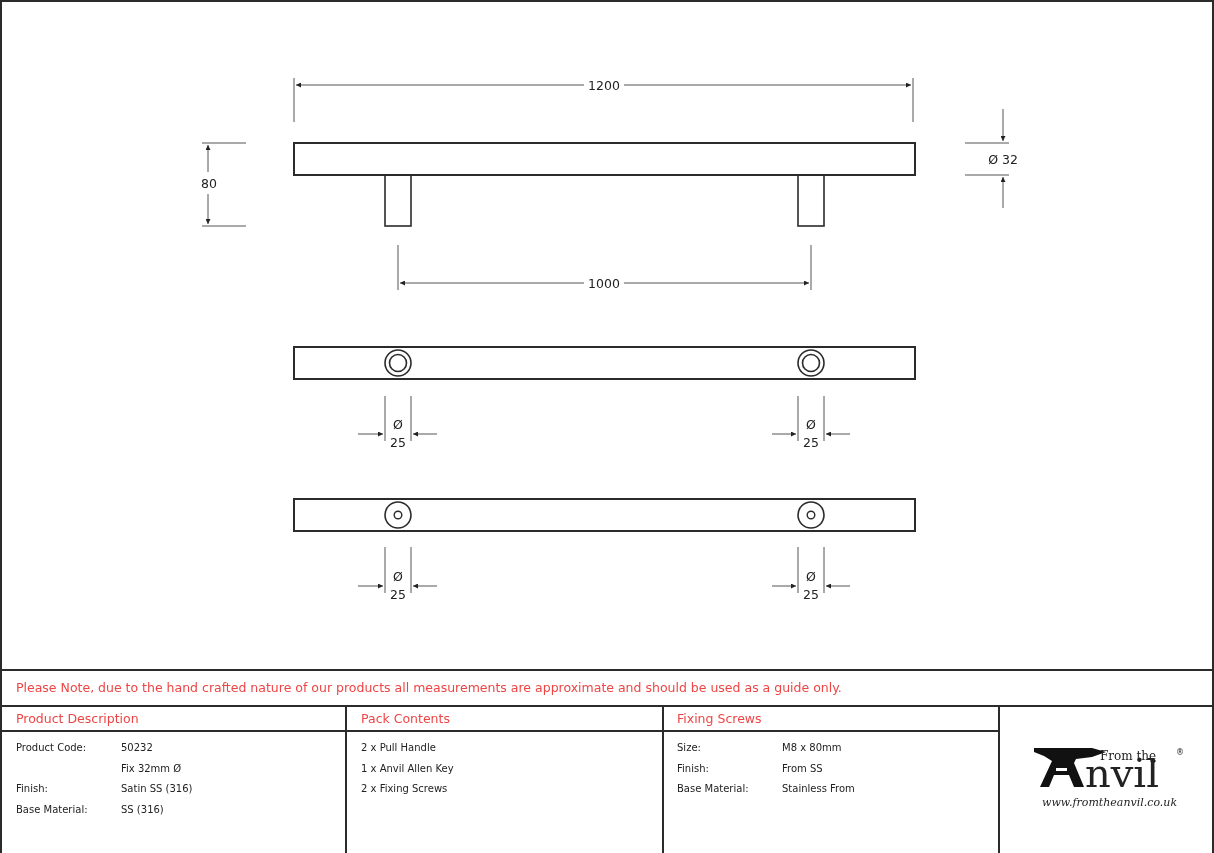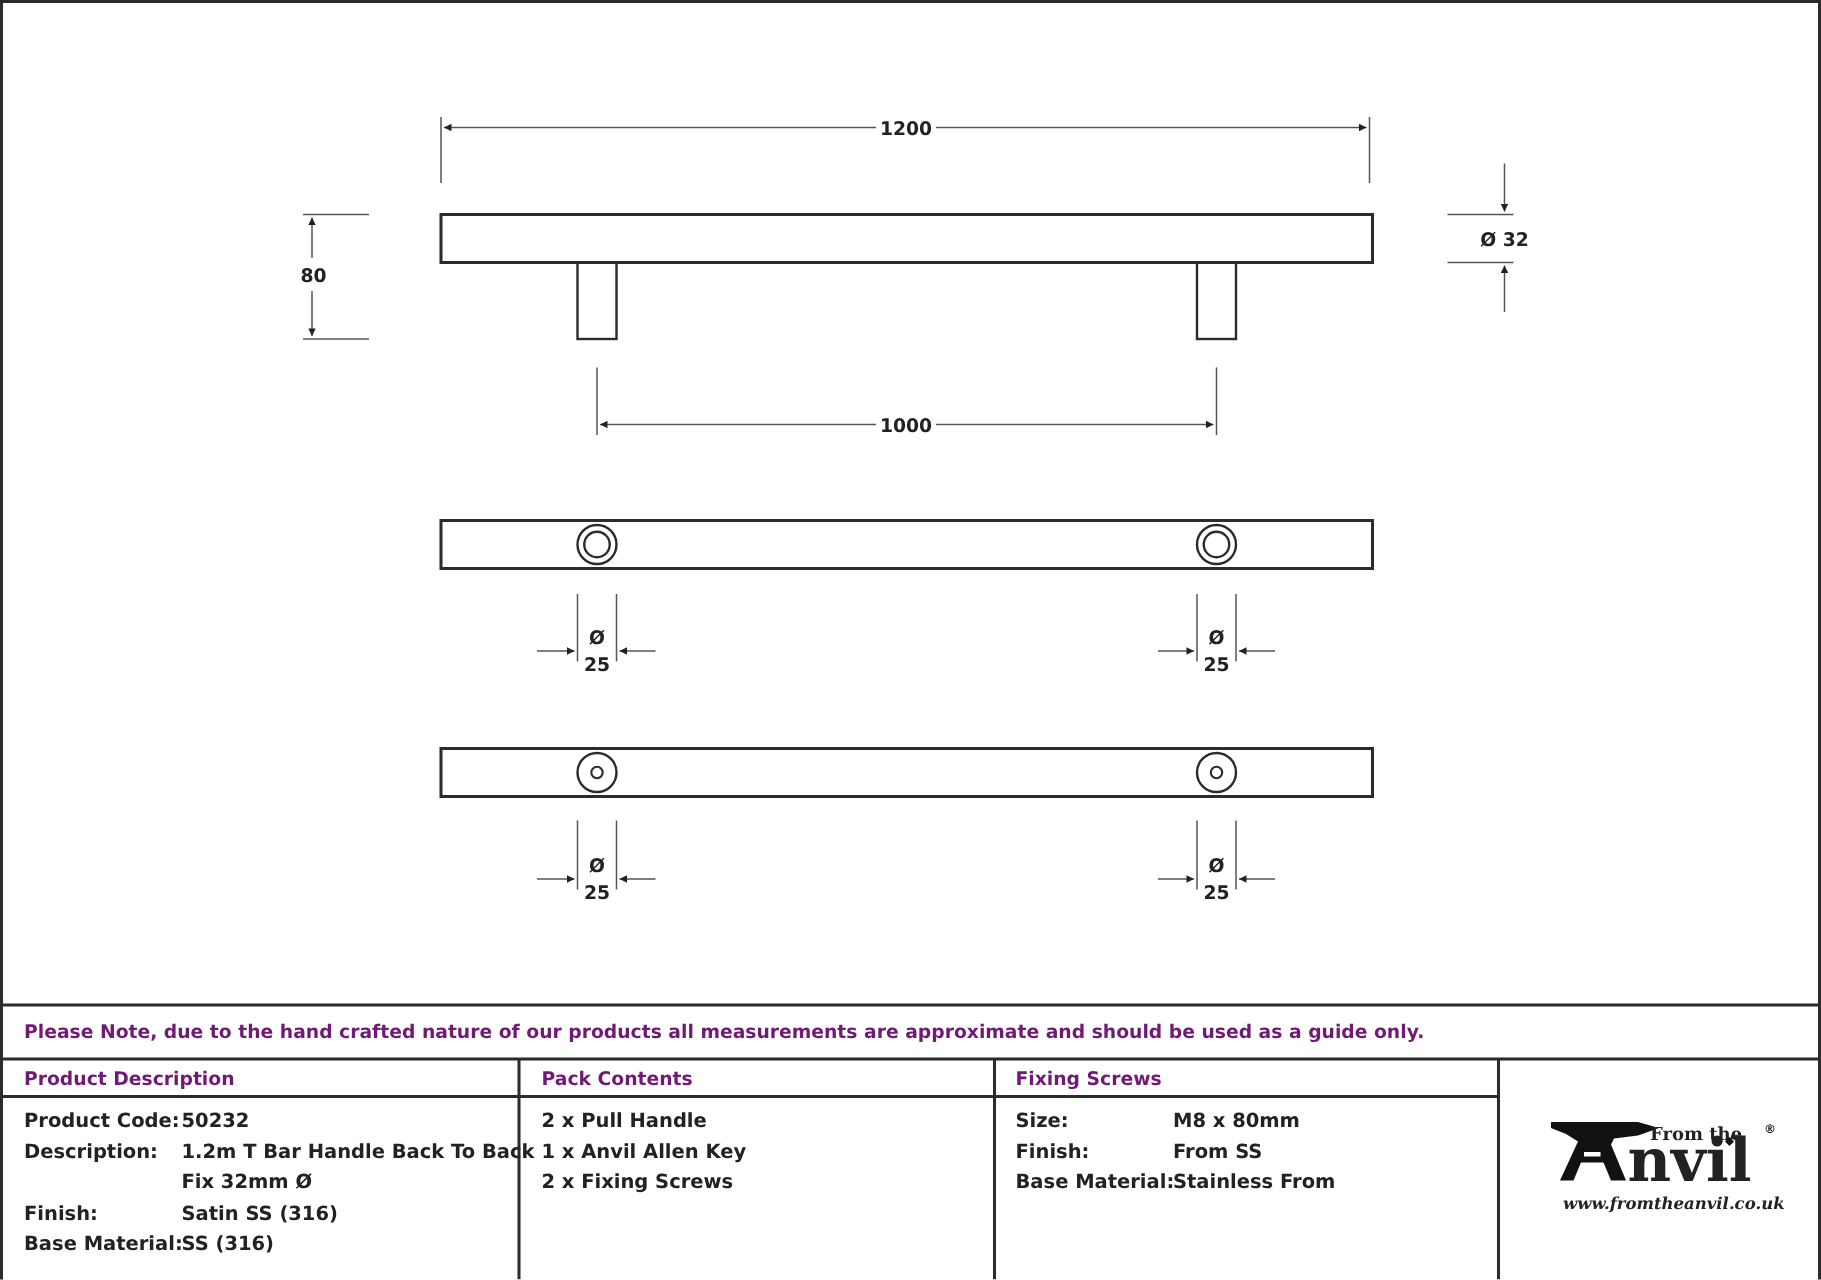--- a/index.html
+++ b/index.html
@@ -1,22 +1,22 @@
 <!DOCTYPE html>
 <html><head>
 <meta charset="utf-8">
 <style>
   html, body { margin:0; padding:0; background:#ffffff; }
   body { width:1214px; height:853px; position:relative; overflow:hidden;
          font-family:"DejaVu Sans","Liberation Sans",sans-serif; color:#222; }
-  #sheet { position:absolute; left:0; top:0; width:1214px; height:853px;font-weight:bold; }
+  #sheet { position:absolute; left:0; top:0; width:1214px; height:853px; }
   svg text { font-family:"DejaVu Sans","Liberation Sans",sans-serif; fill:#222; }
   .frame { position:absolute; border-color:#2b2b2b; border-style:solid; }
-  .cell { position:absolute; font-size:13px; line-height:20.5px; color:#222; white-space:nowrap; }
-  .hdr { position:absolute; font-size:12.5px; color:#701a75; white-space:nowrap; }
+  .cell { position:absolute; font-size:10px; line-height:20.5px; color:#222; white-space:nowrap; }
+  .hdr { position:absolute; font-size:12.5px; color:#ef4444; white-space:nowrap; }
   .row { display:flex; }
   .lbl { display:inline-block; }
 </style>
 </head>
 <body>
 
 <div id="sheet">
 
   <div class="frame" style="left:0;top:0;width:1210px;height:853px;border-width:2px 2px 0 2px;"></div>
 
@@ -113,24 +113,20 @@
   <div class="frame" style="left:662px;top:706px;width:0;height:147px;border-width:0 0 0 2px;"></div>
   <div class="frame" style="left:998px;top:706px;width:0;height:147px;border-width:0 0 0 2px;"></div>
 
   <div class="hdr" style="left:16px;top:711px;">Product Description</div>
   <div class="cell" style="left:16px;top:738px;">
     <div class="row">
         <span class="lbl" style="width:105px">Product Code:</span>
         <span>50232</span>
       </div>
     <div class="row">
-        <span class="lbl" style="width:105px">Description:</span>
-        <span>1.2m T Bar Handle Back To Back</span>
-      </div>
-    <div class="row">
         <span class="lbl" style="width:105px"></span>
         <span>Fix 32mm Ø</span>
       </div>
     <div class="row">
         <span class="lbl" style="width:105px">Finish:</span>
         <span>Satin SS (316)</span>
       </div>
     <div class="row">
         <span class="lbl" style="width:105px">Base Material:</span>
         <span>SS (316)</span>

